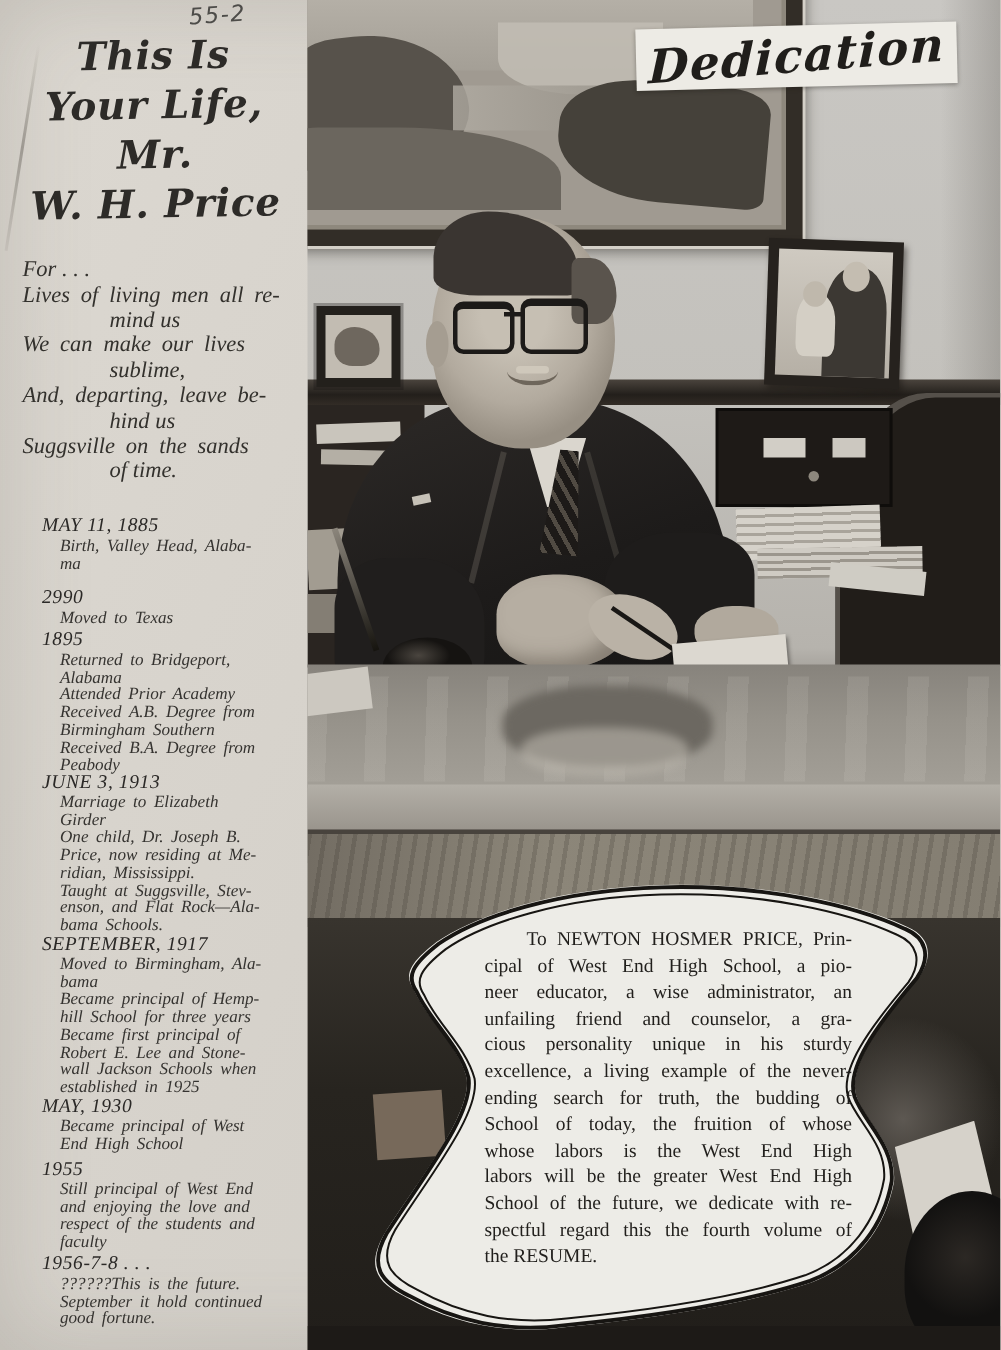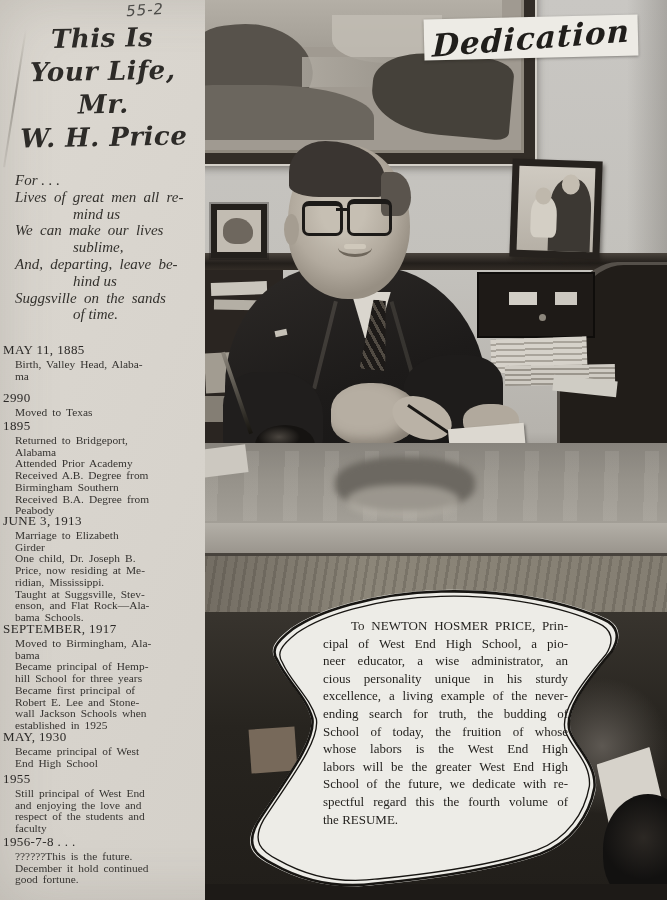--- a/index.html
+++ b/index.html
@@ -16,21 +16,21 @@
   
   .title-block{position:absolute;left:0;top:22px;width:206px;text-align:center;
         font-family:"DejaVu Serif",serif;font-style:italic;font-weight:bold;
         font-size:26px;line-height:33px;color:#2d2b28;transform:rotate(-1deg);
         letter-spacing:.5px;}
   .poem{position:absolute;left:15px;top:172px;width:184px;font-style:italic;
         font-size:15px;line-height:16.8px;color:#33312d;}
   .poem .cont{padding-left:58px;}
   .poem .wide{word-spacing:3.5px;}
   .timeline{position:absolute;left:0;top:0;width:206px;height:900px;color:#33312e;}
-  .t-entry{position:absolute;left:3px;width:178px;}
+  .t-entry{position:absolute;left:28px;width:178px;font-style:italic;}
   .t-head{font-size:13px;letter-spacing:.4px;color:#2b2927;line-height:14px;}
   .t-body{white-space:pre-line;font-size:11.4px;line-height:11.7px;
           padding-left:12px;word-spacing:2.2px;color:#353330;margin-top:2px;}
   .t0{top:343px}.t1{top:391px}.t2{top:419px}.t3{top:514px}
   .t4{top:622px}.t5{top:730px}.t6{top:772px}.t7{top:835px}
   
   .photo{position:absolute;left:205px;top:0;width:462px;height:900px;overflow:hidden;
         background:linear-gradient(180deg,#c9c7c3 0%,#c3c1bc 30%,#b6b3ad 48%,#8e8a84 52%);}
   .photo *{position:absolute;}
   .wall-shade{right:0;top:0;width:40px;height:280px;
@@ -143,21 +143,21 @@
 
   <div class="title-block">
     <div>This Is</div>
     <div>Your Life,</div>
     <div>Mr.</div>
     <div>W. H. Price</div>
   </div>
 
   <div class="poem">
     <div>For . . .</div>
-    <div class="wide">Lives of great men all re-</div>
+    <div class="wide">Lives of living men all re-</div>
     <div class="cont">mind us</div>
     <div class="wide">We can make our lives</div>
     <div class="cont">sublime,</div>
     <div class="wide">And, departing, leave be-</div>
     <div class="cont">hind us</div>
     <div class="wide">Suggsville on the sands</div>
     <div class="cont">of time.</div>
   </div>
 
   <div class="timeline">
@@ -210,21 +210,21 @@
     <div class="t-entry t6">
       <div class="t-head">1955</div>
       <div class="t-body">Still principal of West End
 and enjoying the love and
 respect of the students and
 faculty</div>
     </div>
     <div class="t-entry t7">
       <div class="t-head">1956-7-8 . . .</div>
       <div class="t-body">??????This is the future.
-December it hold continued
+September it hold continued
 good fortune.</div>
     </div>
   </div>
 
   <div class="photo">
     <div class="wall-shade"></div>
 
     <div class="painting">
       <div class="pt-sky"></div>
       <div class="pt-rocks"></div>
@@ -310,20 +310,21 @@
       <path fill="none" stroke="#171512" stroke-width="1.4" transform="translate(8.3,6.6) scale(0.958)" d="M200,6 C130,8 76,26 50,44 C32,58 28,66 35,76 C44,96 64,112 70,134
            C74,158 40,200 15,239 C2,262 12,272 30,281 C60,298 96,306 134,301
            C195,295 255,286 300,271 C332,259 350,232 355,204 C357,180 336,164 330,147
            C324,128 344,100 372,67 C382,52 378,40 364,34 C330,18 268,4 200,6 Z"></path>
     </svg>
 
     <div class="ded-text">
       <div class="first">To NEWTON HOSMER PRICE, Prin-</div>
       <div>cipal of West End High School, a pio-</div>
       <div>neer educator, a wise administrator, an</div>
+      <div>unfailing friend and counselor, a gra-</div>
       <div>cious personality unique in his sturdy</div>
       <div>excellence, a living example of the never-</div>
       <div>ending search for truth, the budding of</div>
       <div>School of today, the fruition of whose</div>
       <div>whose labors is the West End High</div>
       <div>labors will be the greater West End High</div>
       <div>School of the future, we dedicate with re-</div>
       <div>spectful regard this the fourth volume of</div>
       <div class="last">the RESUME.</div>
     </div>

